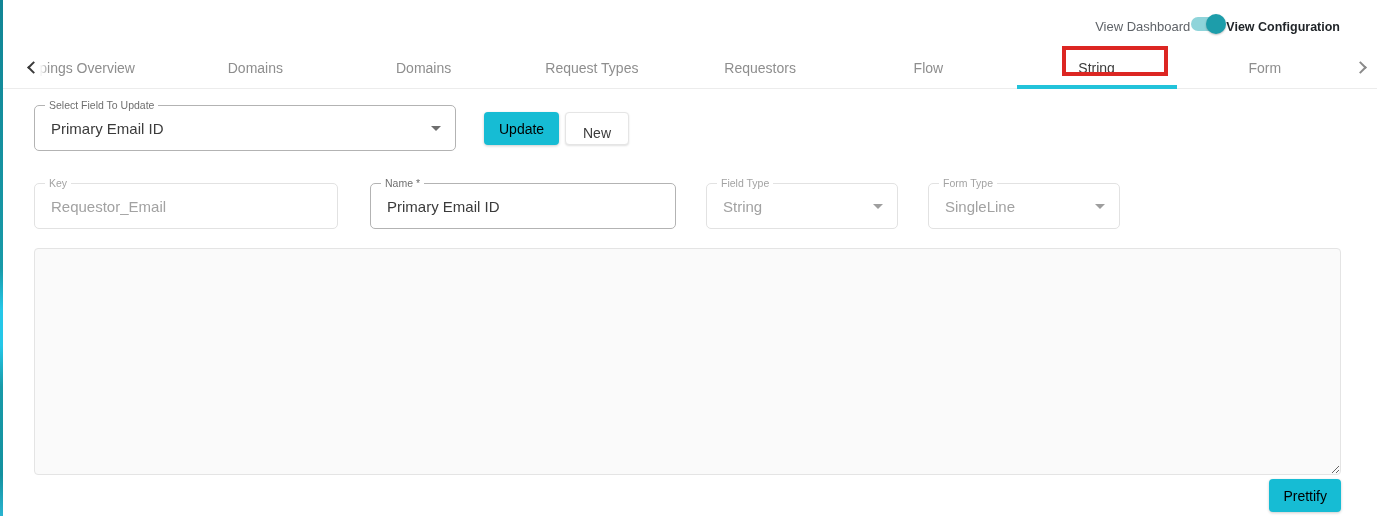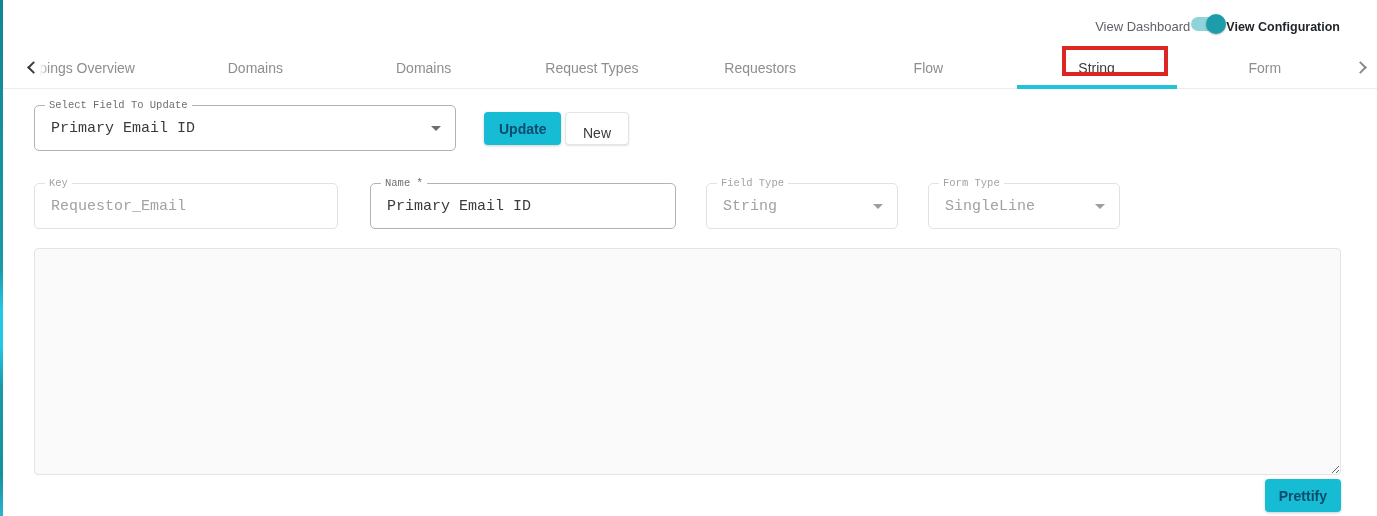--- a/index.html
+++ b/index.html
@@ -33,41 +33,41 @@
   .tab-fade { position:absolute; left:0; top:0; width:46px; height:41px;
     background:linear-gradient(90deg,#ffffff 80%,rgba(255,255,255,0)); }
   .chev { display:inline-block; width:9px; height:9px; border-left:2px solid; border-bottom:2px solid; }
   .chev-left { position:absolute; left:26px; top:16px; transform:rotate(45deg); color:#3a3a3a; cursor:pointer; }
   .chev-right { position:absolute; right:12px; top:16px; transform:rotate(-135deg); color:#8a8a8a; cursor:pointer; }
   .annotation-box { position:absolute; left:1062px; top:46px; width:106px; height:30px;
     border:4px solid #dc2622; pointer-events:none; }
 
   
   .field { position:absolute; height:46px; border:1px solid #b3b3b3; border-radius:5px;
-    background:#fff; display:flex; align-items:center;font-family:Liberation Mono, monospace; }
+    background:#fff; display:flex; align-items:center; }
   .field .flabel { position:absolute; top:-7px; left:10px; background:#ffffff;
     padding:0 4px; font-size:10.5px; color:#6f6f6f; line-height:13px; white-space:nowrap; }
   .field .fvalue { padding-left:16px; font-size:15px; color:#3b3b3b; flex:1; white-space:nowrap; overflow:hidden; }
   .field .arrow { width:0; height:0; border-left:5px solid transparent;
     border-right:5px solid transparent; border-top:5px solid #6e6e6e; margin-right:14px; }
   .field.disabled { border-color:#e2e2e2; }
   .field.disabled .flabel { color:#a3a3a3; }
   .field.disabled .fvalue { color:#a2a2a2; }
   .field.disabled .arrow { border-top-color:#9e9e9e; }
 
   .select-field { left:34px; top:105px; width:422px; cursor:pointer; }
   .key-field    { left:34px;  top:183px; width:304px; }
   .name-field   { left:370px; top:183px; width:306px; }
   .ftype-field  { left:706px; top:183px; width:192px; }
   .formtype-field { left:928px; top:183px; width:192px; }
 
   
   .btn { position:absolute; height:33px; border:none; border-radius:4px;
     font-family:inherit; font-size:14px; cursor:pointer; }
-  .btn-cyan { background:#16bcd4; color:#0c4a6e; box-shadow:0 1px 3px rgba(0,0,0,.2);font-weight:bold; }
+  .btn-cyan { background:#16bcd4; color:#000000; box-shadow:0 1px 3px rgba(0,0,0,.2); }
   .btn-white { background:#ffffff; color:#3c3c3c; border:1px solid #e5e5e5;
     box-shadow:0 1px 2px rgba(0,0,0,.12); }
   .update-btn { left:484px; top:112px; padding:0 15px; }
   .new-btn    { left:565px; top:112px; padding:12px 17px; }
   .prettify-btn { right:36px; top:479px; padding:0 14px; }
 
   
   .editor { position:absolute; left:34px; top:248px; width:1307px; height:227px;
     background:#fafafa; border:1px solid #e4e4e4; border-radius:4px; resize:both;
     font-family:"Liberation Mono","DejaVu Sans Mono",monospace; font-size:13px; color:#333;

